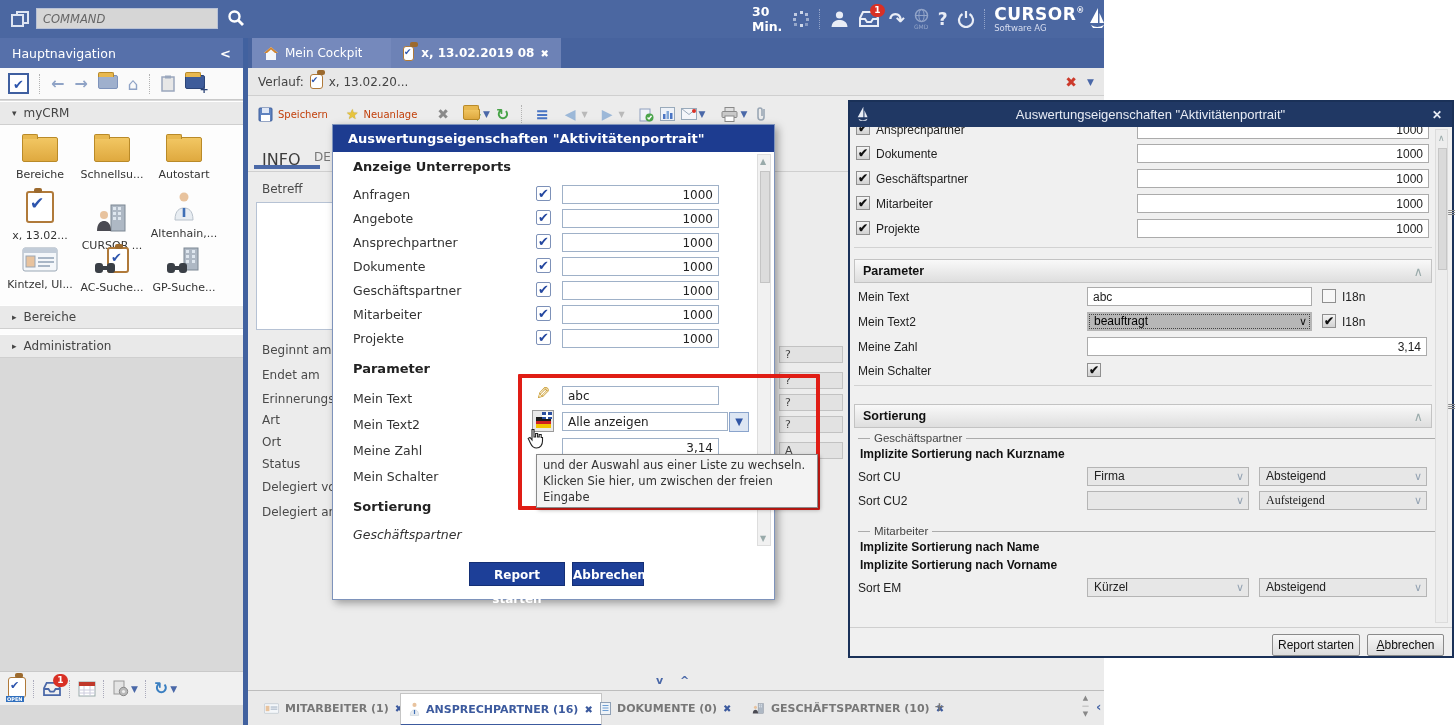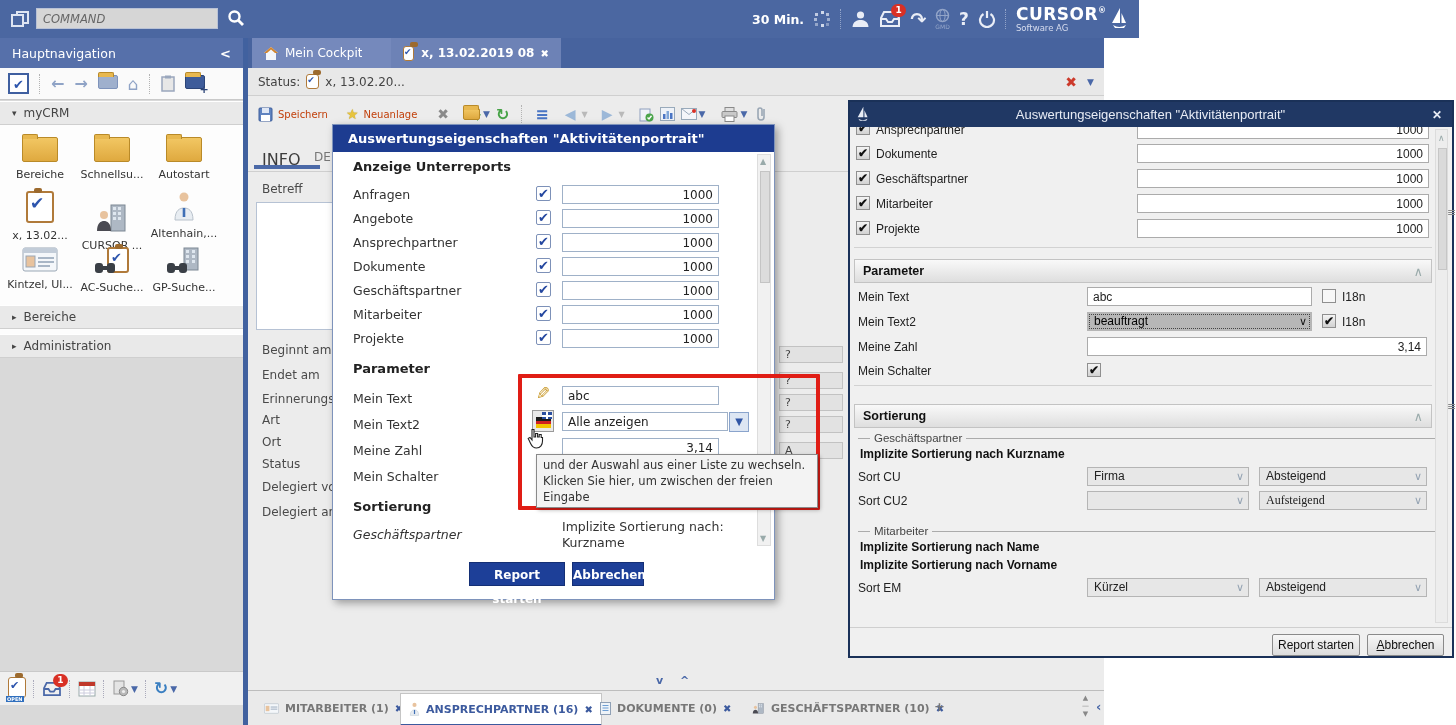--- a/index.html
+++ b/index.html
@@ -3,21 +3,21 @@
 <meta charset="utf-8">
 <style>
   html,body{margin:0;padding:0;background:#fff;}
   .screen{position:relative;width:1456px;height:725px;background:#fff;overflow:hidden;
           font-family:"DejaVu Sans","Liberation Sans",sans-serif;font-size:12px;color:#333;}
   .a{position:absolute;}
   .f{display:flex;align-items:center;}
   .ell{white-space:nowrap;overflow:hidden;}
 
   
-  .topbar{left:0;top:0;width:1104px;height:38px;background:#4b67a1;padding-left:35px;}
+  .topbar{left:0;top:0;width:1104px;height:38px;background:#4b67a1;}
   .cmd-input{left:36px;top:8px;width:182px;height:21px;background:#d6d6d6;border:1px solid #b9c2d6;
              font-style:italic;font-size:11.5px;color:#666;padding:0 6px;box-sizing:border-box;
              font-family:"DejaVu Sans",sans-serif;}
   .cmd-input::placeholder{color:#666;font-style:italic;}
   .tb-ico{color:#e9edf6;font-size:15px;line-height:1;}
   .tb-sep{width:1px;height:20px;border-left:1px dotted #93a4c9;}
   .badge{position:absolute;background:#d93025;color:#fff;border-radius:8px;min-width:13px;height:13px;
          font-size:9px;font-weight:bold;text-align:center;line-height:13px;padding:0 1px;}
   .brand{color:#fff;font-weight:bold;font-size:17px;letter-spacing:.5px;line-height:1;}
   .brand-sub{color:#d7ddef;font-size:8.5px;line-height:1;margin-top:1px;}
@@ -393,21 +393,21 @@
       <div class="a tab f" style="left:143px;top:0;width:146px;background:#6d82b6;gap:7px;font-weight:bold;">
         <span class="clip" style="width:11px;height:13px;border-width:1.5px;">
             <span class="ck" style="font-size:9px;left:0;top:1px;">✔</span>
           </span>
         <span class="ell">x, 13.02.2019 08:41</span>
         <span style="font-size:10px;">✖</span>
       </div>
     </div>
 
     <div class="a verlauf f" style="padding:0 10px;box-sizing:border-box;gap:6px;">
-      <span>Status:</span>
+      <span>Verlauf:</span>
       <span class="clip" style="width:11px;height:13px;border-width:1.5px;">
           <span class="ck" style="font-size:9px;left:0;top:1px;">✔</span>
         </span>
       <span>x, 13.02.20...</span>
       <span style="margin-left:auto;display:flex;align-items:center;gap:8px;">
         <span style="color:#cc3a2b;font-weight:bold;font-size:14px;">✖</span>
         <span class="dd">▼</span>
       </span>
     </div>
 
@@ -615,24 +615,20 @@
     <span class="combo-arrow-btn" style="left:396px;top:287px;">▼</span>
 
     <span class="crow-lbl" style="top:318px;">Meine Zahl</span>
     <input class="cinput" style="left: 229px; top: 313px; width: 157px; text-align: right;" value="3,14">
 
     <span class="crow-lbl" style="top:344px;">Mein Schalter</span>
 
     <span class="csec" style="top:374px;">Sortierung</span>
 
     <span class="crow-lbl" style="top:402px;font-style:italic;">Geschäftspartner</span>
-    <div class="a" style="left:229px;top:394px;font-size:12.5px;color:#333;line-height:16px;">
-      <div>Implizite Sortierung nach:</div>
-      <div>Kurzname</div>
-    </div>
 
     <div class="cscroll">
       <span style="position:absolute;left:2px;top:2px;color:#9aa;font-size:8px;">▲</span>
       <span style="position:absolute;left:2px;top:16px;width:8px;height:110px;background:#dcdcdc;border:1px solid #c4c4c4;"></span>
       <span style="position:absolute;left:2px;bottom:2px;color:#9aa;font-size:8px;">▼</span>
     </div>
 
     <span class="cbtn" style="left:136px;top:437px;width:96px;">Report starten</span>
     <span class="cbtn" style="left:239px;top:437px;width:72px;">Abbrechen</span>
   </div>

